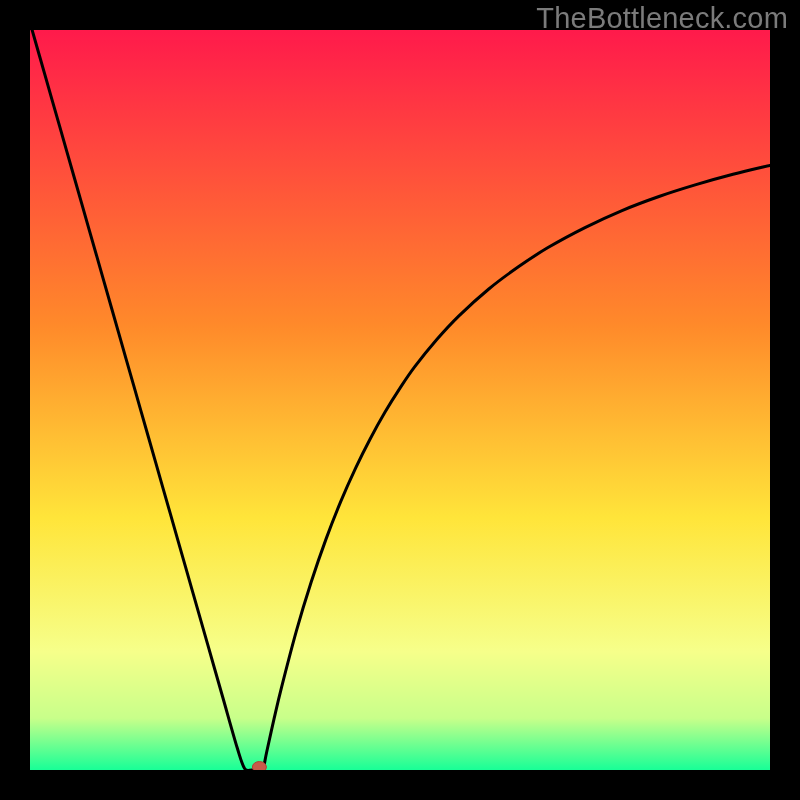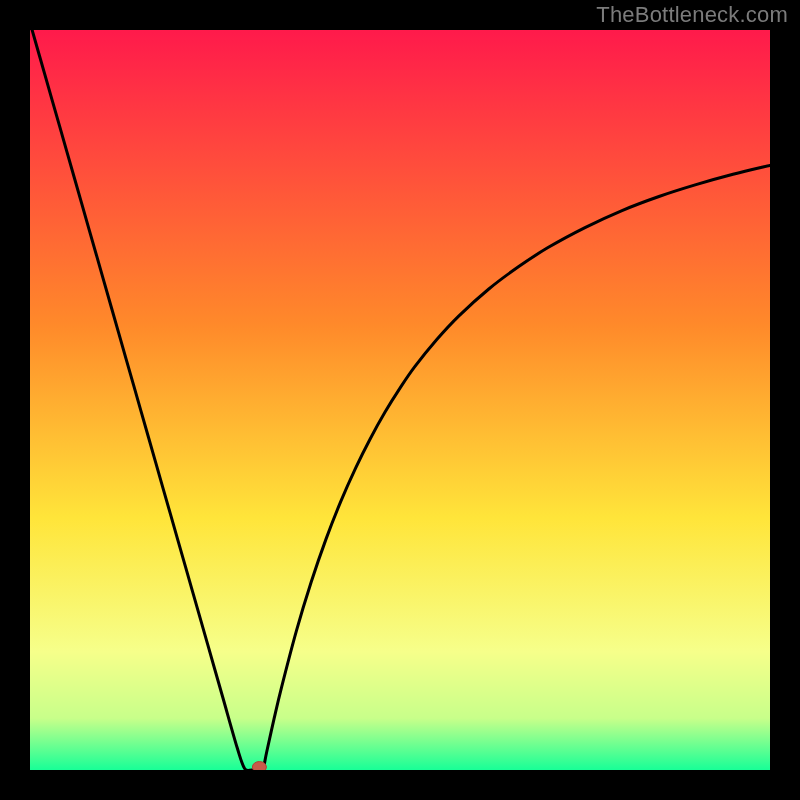--- a/index.html
+++ b/index.html
@@ -15,21 +15,21 @@
     position: relative;
     width: 800px;
     height: 800px;
     background: #000;
   }
   .watermark {
     position: absolute;
     top: 2px;
     right: 12px;
     color: #7b7b7b;
-    font-size: 22px;
+    font-size: 29px;
     font-weight: 500;
     letter-spacing: 0.2px;
     z-index: 10;
   }
   .plot-outer {
     position: absolute;
     left: 30px;
     top: 30px;
     width: 740px;
     height: 740px;

